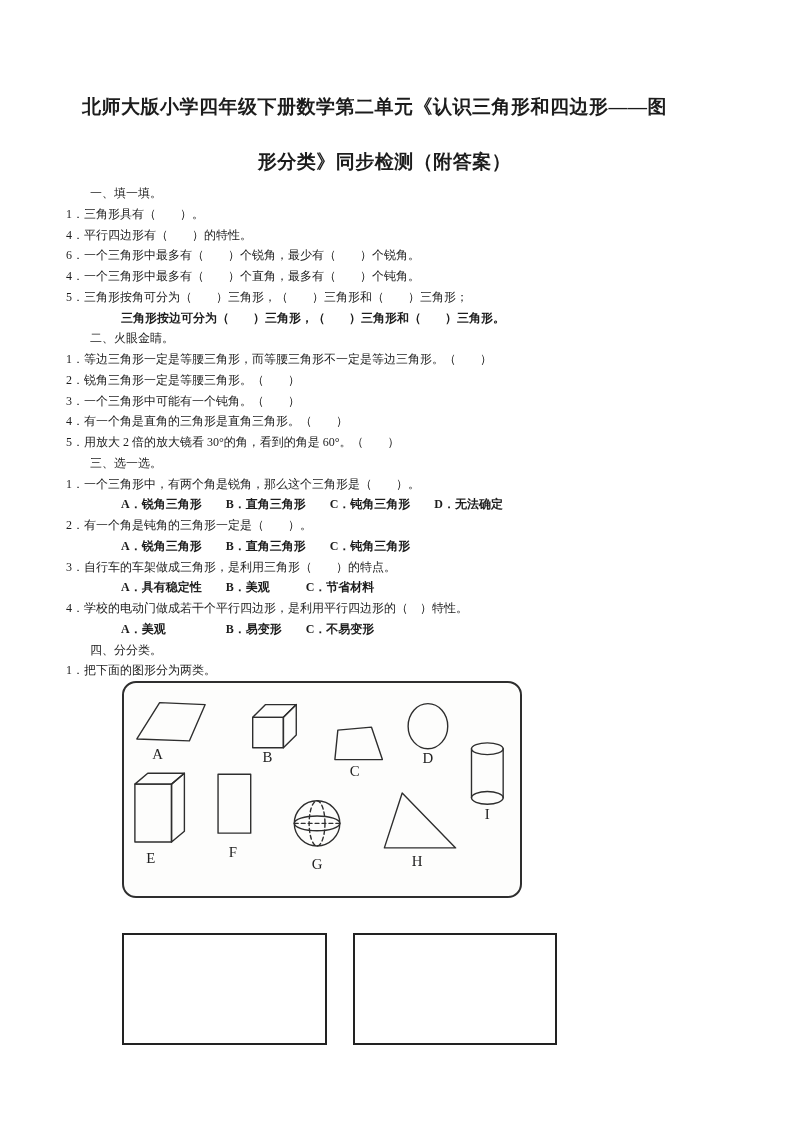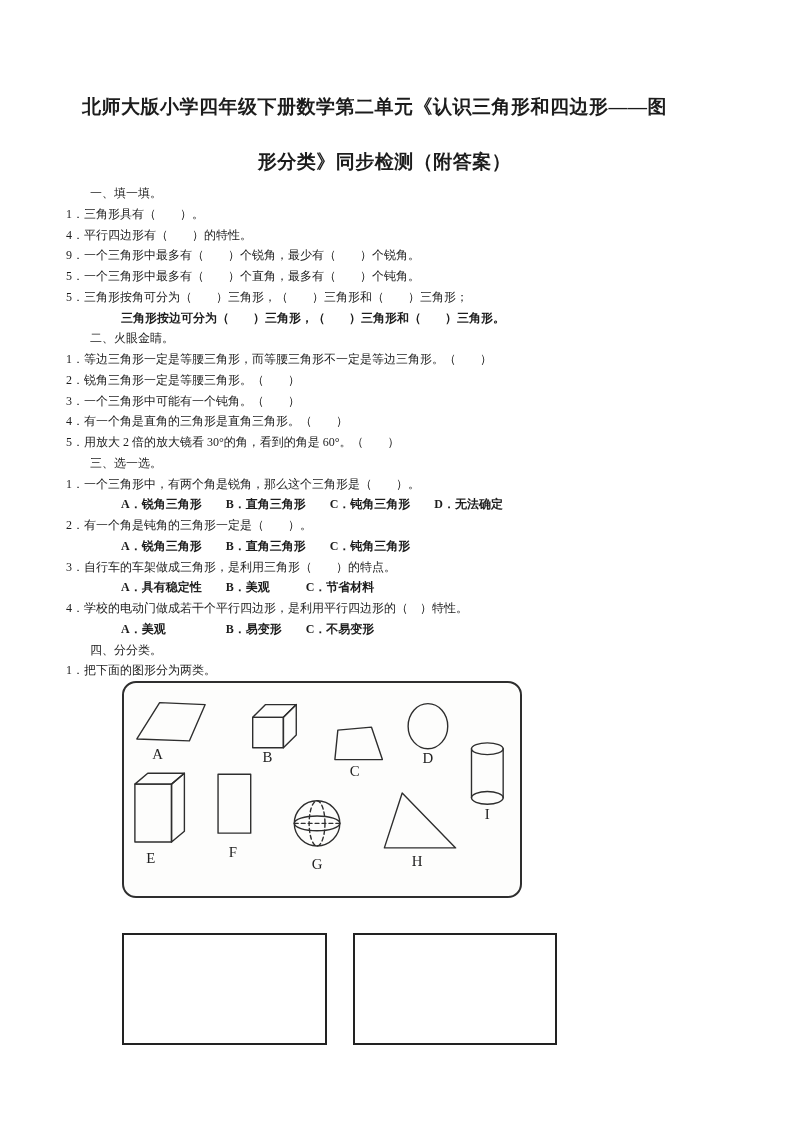--- a/index.html
+++ b/index.html
@@ -65,22 +65,22 @@
 <div class="page">
 
   <div class="doc-title first">北师大版小学四年级下册数学第二单元《认识三角形和四边形——图</div>
   <div class="doc-title second">形分类》同步检测（附答案）</div>
 
   <div class="lines">
 
     <div class="line lv0">一、填一填。</div>
     <div class="line lv1">1．三角形具有（　　）。</div>
     <div class="line lv1">4．平行四边形有（　　）的特性。</div>
-    <div class="line lv1">9．一个三角形中最多有（　　）个锐角，最少有（　　）个锐角。</div>
-    <div class="line lv1">5．一个三角形中最多有（　　）个直角，最多有（　　）个钝角。</div>
+    <div class="line lv1">6．一个三角形中最多有（　　）个锐角，最少有（　　）个锐角。</div>
+    <div class="line lv1">4．一个三角形中最多有（　　）个直角，最多有（　　）个钝角。</div>
     <div class="line lv1">5．三角形按角可分为（　　）三角形，（　　）三角形和（　　）三角形；</div>
     <div class="line lv2">三角形按边可分为（　　）三角形，（　　）三角形和（　　）三角形。</div>
 
     <div class="line lv0">二、火眼金睛。</div>
     <div class="line lv1">1．等边三角形一定是等腰三角形，而等腰三角形不一定是等边三角形。（　　）</div>
     <div class="line lv1">2．锐角三角形一定是等腰三角形。（　　）</div>
     <div class="line lv1">3．一个三角形中可能有一个钝角。（　　）</div>
     <div class="line lv1">4．有一个角是直角的三角形是直角三角形。（　　）</div>
     <div class="line lv1">5．用放大 2 倍的放大镜看 30°的角，看到的角是 60°。（　　）</div>
 

